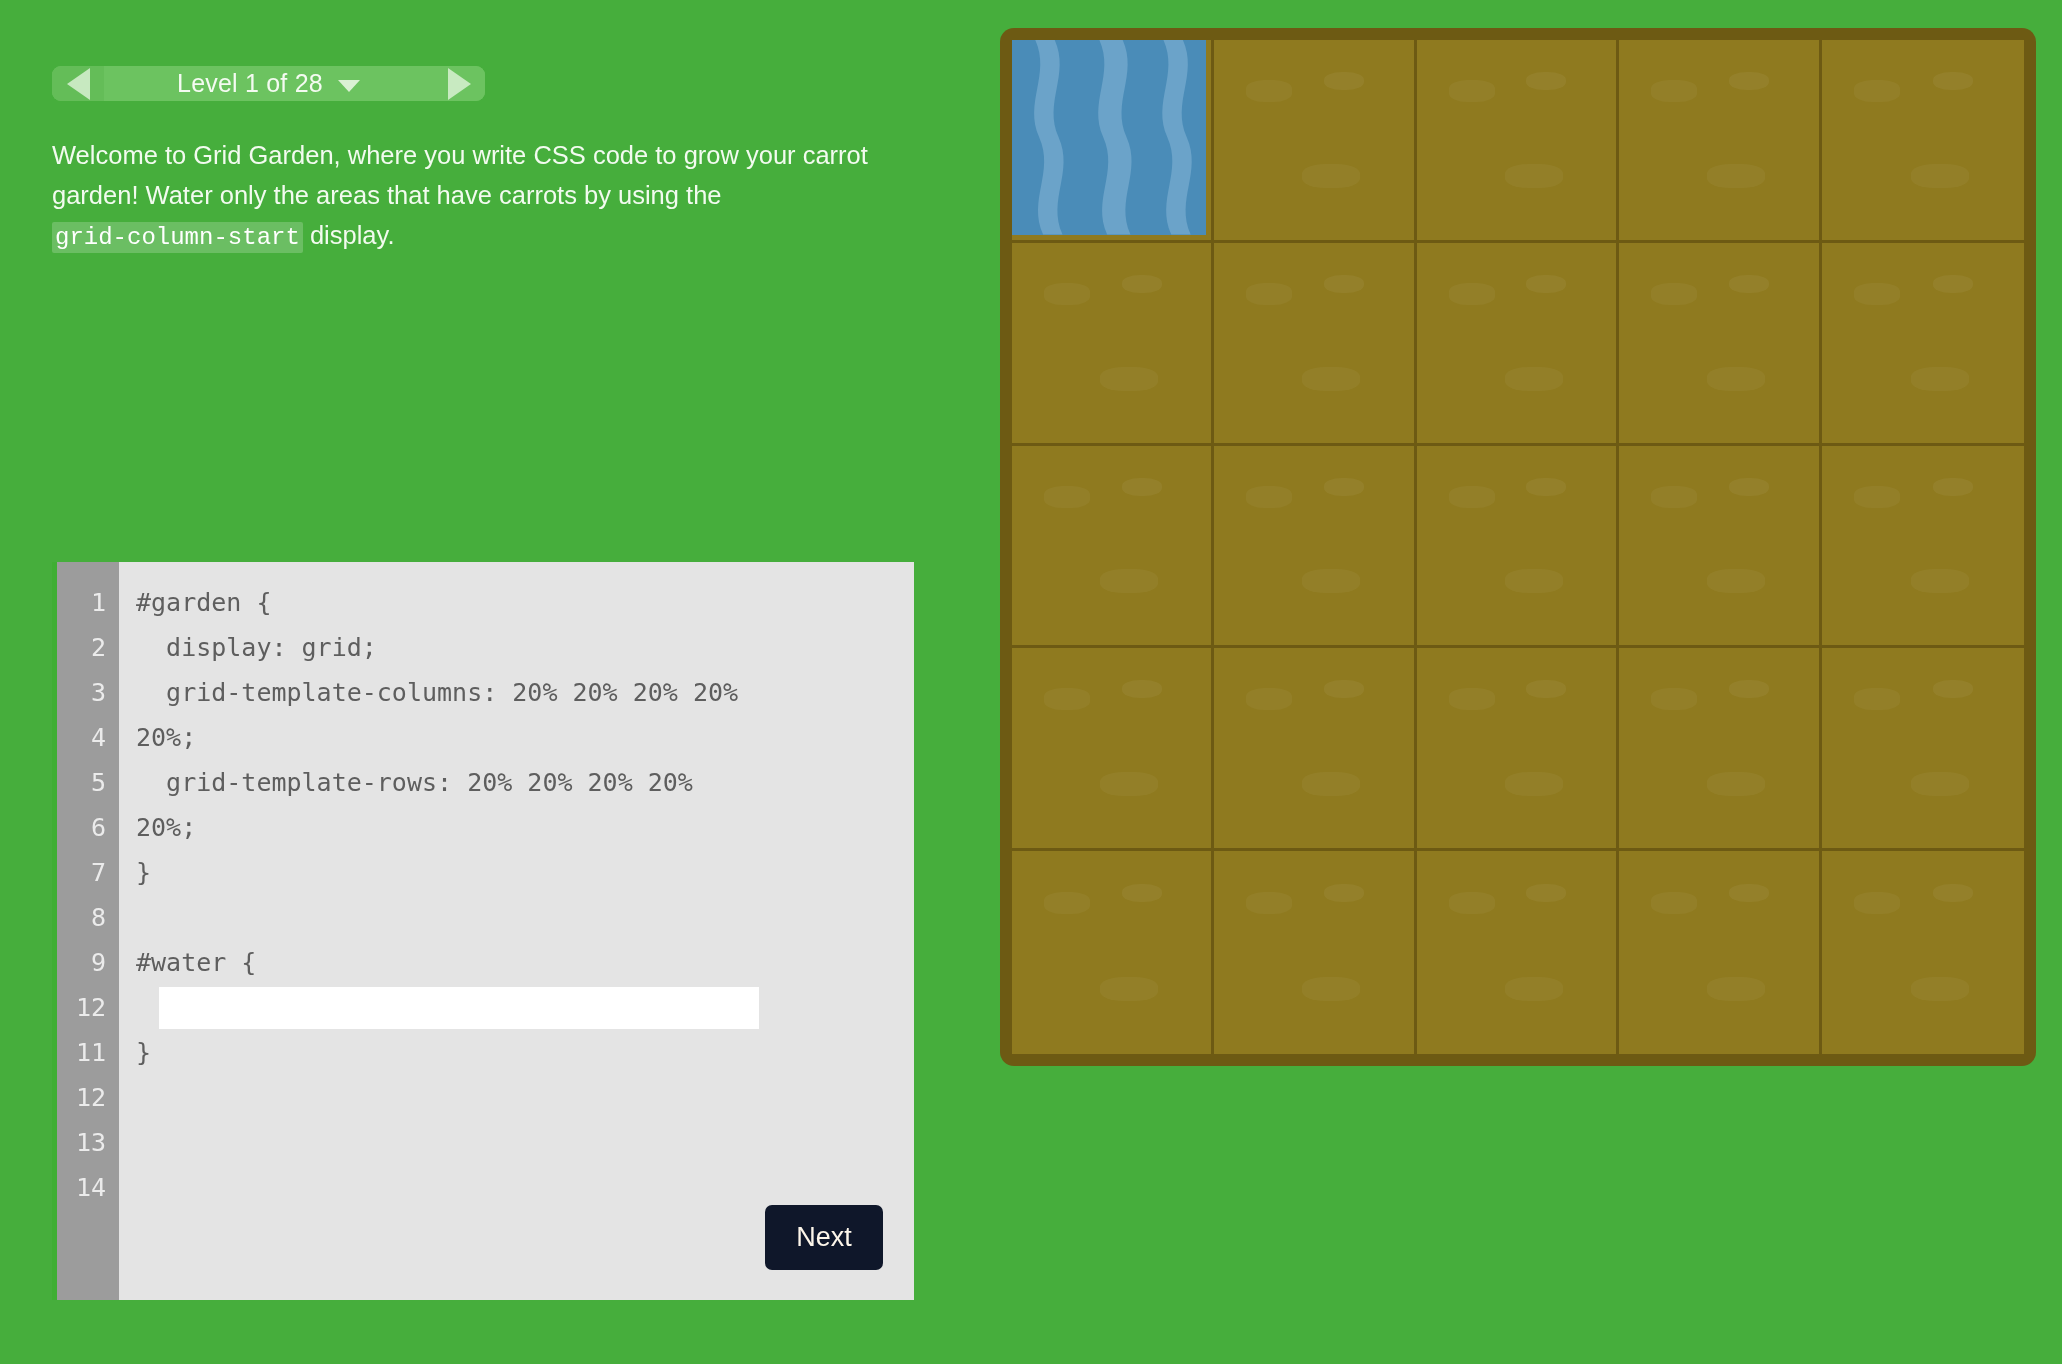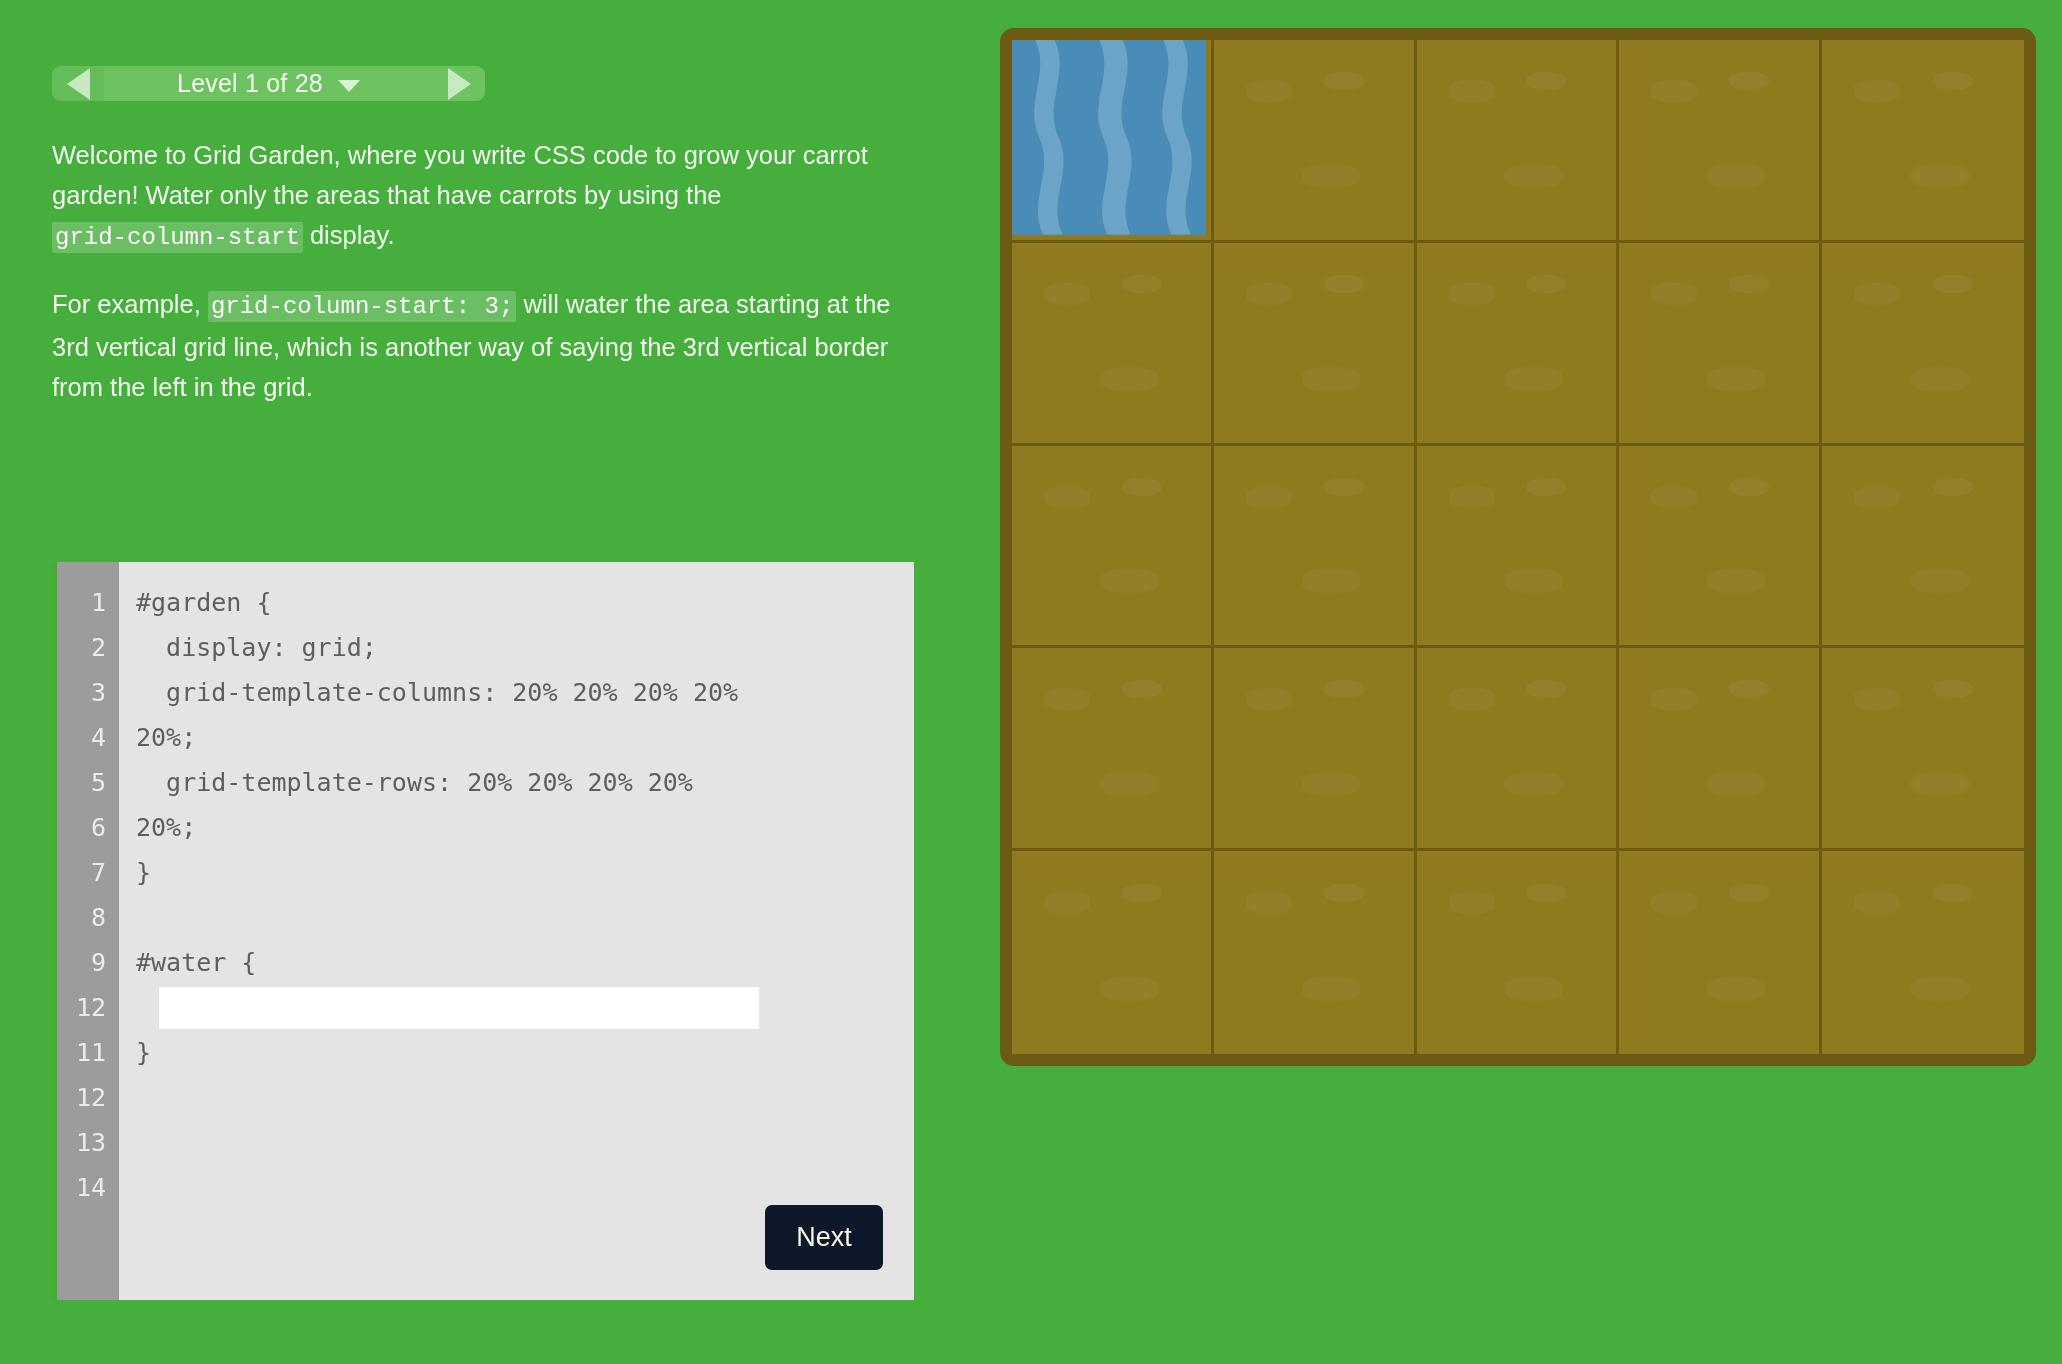--- a/index.html
+++ b/index.html
@@ -263,21 +263,20 @@
       <span id="level-label">Level 1 of 28</span>
       <span class="caret-down"></span>
     </div>
     <div class="level-arrow right">
       <span class="tri right"></span>
     </div>
   </div>
 
   <div id="instructions">
     <p><span>Welcome to Grid Garden, where you write CSS code to grow your carrot garden! Water only the areas that have carrots by using the </span><code class="inline">grid-column-start</code><span> display.</span></p>
-    <p><span>For example, </span><code class="inline">grid-column-start: 3;</code><span> will water the area starting at the 3rd vertical grid line, which is another way of saying the 3rd vertical border from the left in the grid.</span></p>
   </div>
 </div>
 
 <div id="editor">
   <div id="gutter">
       <div class="ln">1</div>
       <div class="ln">2</div>
       <div class="ln">3</div>
       <div class="ln">4</div>
       <div class="ln">5</div>

